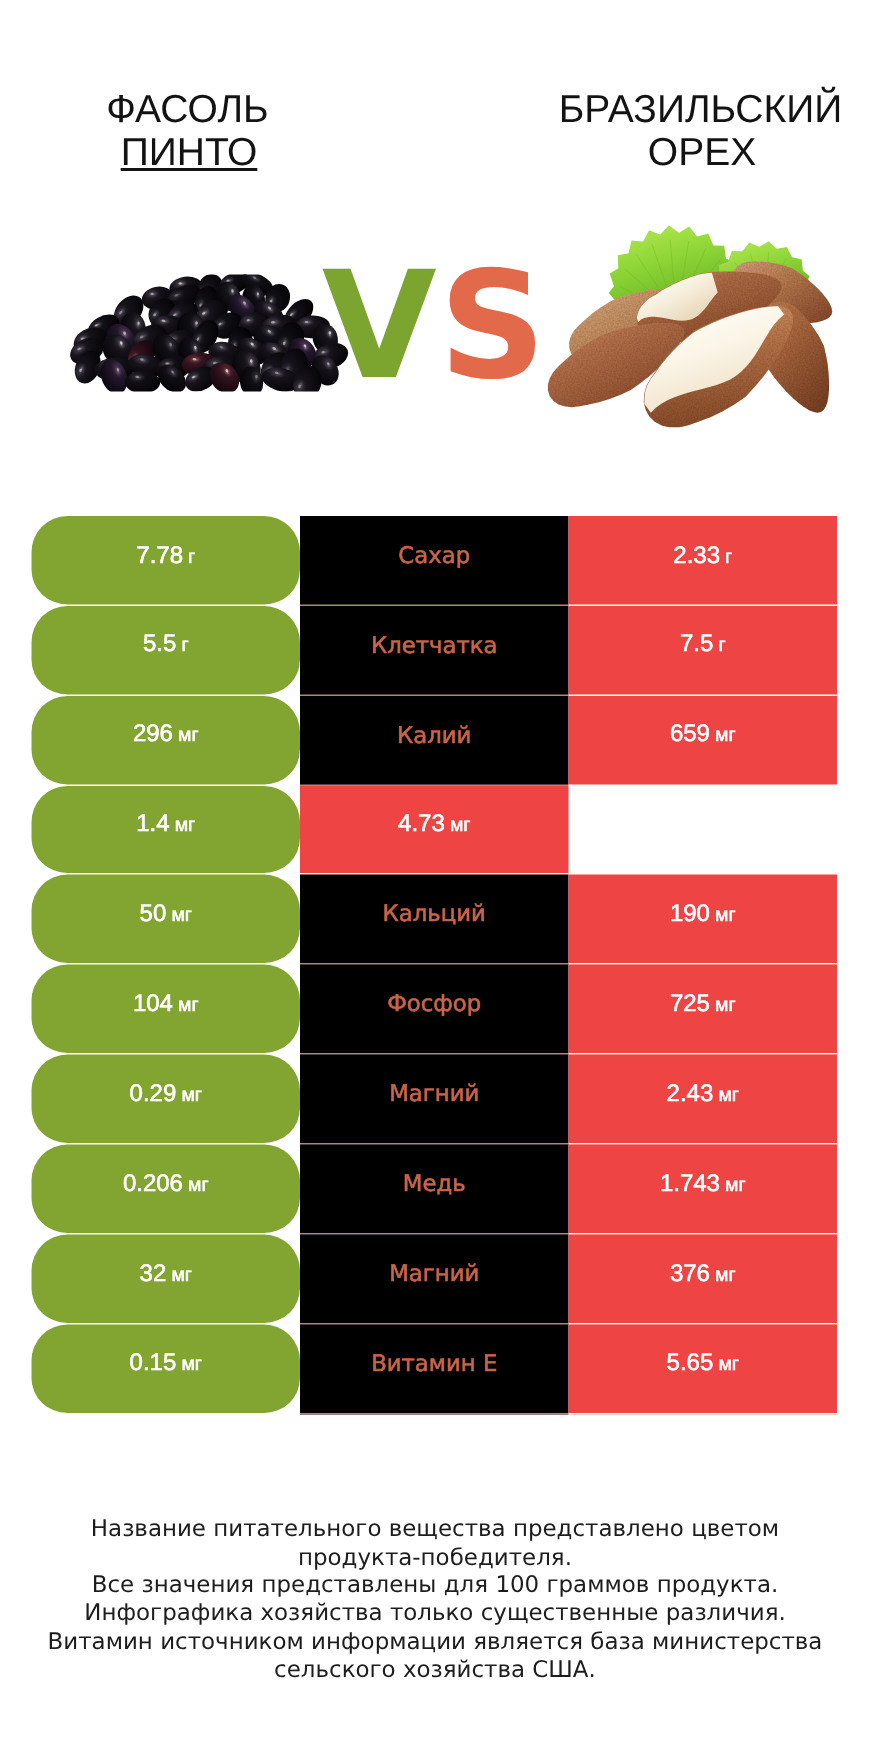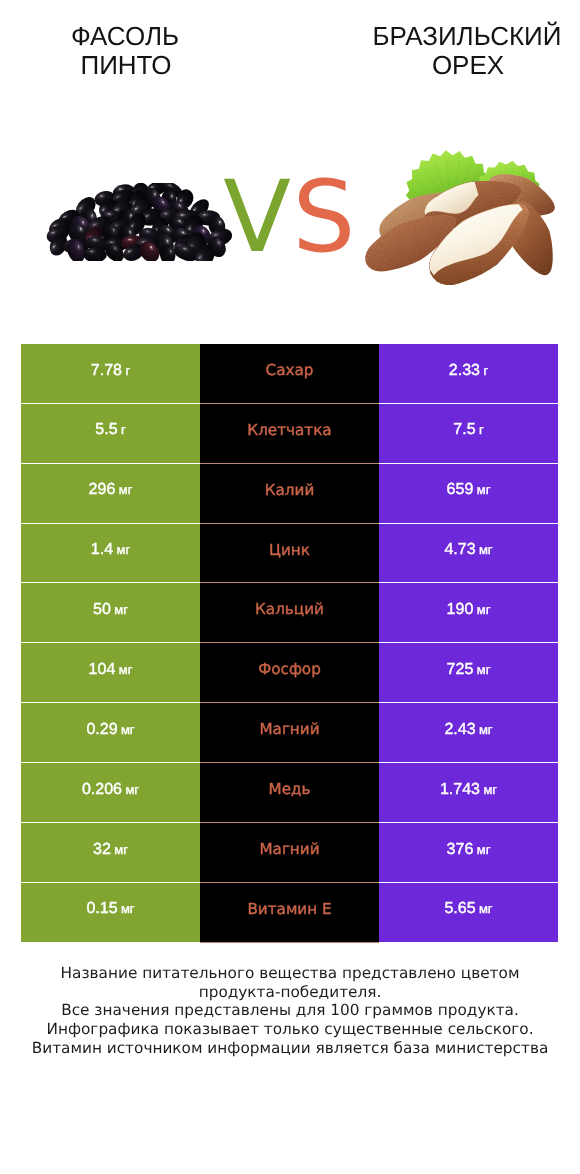--- a/index.html
+++ b/index.html
@@ -3,52 +3,52 @@
 <meta charset="utf-8">
 <style>
   * { box-sizing: border-box; margin:0; padding:0; }
   html,body { width:580px; height:1174px; background:#ffffff; }
   body { font-family:"Liberation Sans", sans-serif; -webkit-font-smoothing:antialiased; text-rendering:geometricPrecision; }
   .page { position:relative; width:580px; height:1174px; background:#ffffff; overflow:hidden;
           opacity:0.999; }
 
   
   .title-line { position:absolute; font-size:26px; line-height:28.5px; color:#131313;
-           text-align:center; font-weight:400; white-space:nowrap; }
+           text-align:center; font-weight:400; white-space:nowrap;margin-top:36px; }
   .tl1 { left:0px;   width:250px; top:22px; }
-  .tl2 { left:0px;   width:252px; top:50.5px; }
+  .tl2 { left:0px;   width:252px; top:50.5px;text-decoration:underline; }
   .tr1 { left:344px; width:246px; top:22px; }
   .tr2 { left:358px; width:220px; top:50.5px; }
 
   
   .hero-left  { position:absolute; left:45px;  top:183px; width:188px; height:78px; }
   .hero-right { position:absolute; left:363px; top:143px; width:194px; height:142px; }
   .vs { position:absolute; left:0; width:580px; top:177.5px; text-align:center;
         font-family:"DejaVu Sans", sans-serif;
-        font-size:99px; line-height:80px; font-weight:400; letter-spacing:1.5px; }
+        font-size:99px; line-height:80px; font-weight:700; letter-spacing:1.5px; }
   .vs .v { color:#7BA52E; }
   .vs .s { color:#E2694A; }
 
   
   .table { position:absolute; left:21px; top:344px; width:537px; }
   .row   { display:flex; height:59.86px; }
   .cell  { width:179px; display:flex; align-items:center; justify-content:center;
            line-height:1; }
-  .cl { background:#82A532; color:#ffffff; border-bottom:1.5px solid #ffffff; }
-  .cr { background:#6d28d9; color:#ffffff; border-bottom:1.5px solid #ffffff; }
+  .cl { background:#82A532; color:#ffffff; border-bottom:1.5px solid #ffffff;border-radius:24px; }
+  .cr { background:#ef4444; color:#ffffff; border-bottom:1.5px solid #ffffff; }
   .cm { background:#000000; color:#CA6448; border-bottom:1.15px solid #BA8472;
         font-family:"DejaVu Sans", sans-serif;
         font-weight:400; font-size:15.2px; -webkit-text-stroke:0.40px currentColor; }
   .num  { font-size:16px; font-weight:400; -webkit-text-stroke:0.42px currentColor; }
   .unit { font-size:13px; font-weight:400; margin-left:3.4px; -webkit-text-stroke:0.42px currentColor; }
   .inner { display:flex; align-items:baseline; position:relative; top:-2.8px; }
   .cm span { position:relative; top:-2.8px; }
 
   
-  .foot { position:absolute; left:0; top:964px; width:580px; text-align:center;
+  .foot { position:absolute; left:0; top:1010px; width:580px; text-align:center;
           font-family:"DejaVu Sans", sans-serif;
           font-size:15.3px; line-height:18.7px; color:#1d1d1d; }
 </style>
 </head>
 <body>
 
 <div class="page">
 
   <div class="title-line tl1">ФАСОЛЬ</div>
   <div class="title-line tl2">ПИНТО</div>
@@ -526,23 +526,20 @@
           </span>
         </div>
       </div>
       <div class="row">
         <div class="cell cl">
           <span class="inner">
             <span class="num">1.4</span>
             <span class="unit">мг</span>
           </span>
         </div>
-        <div class="cell cm">
-          <span>Цинк</span>
-        </div>
         <div class="cell cr">
           <span class="inner">
             <span class="num">4.73</span>
             <span class="unit">мг</span>
           </span>
         </div>
       </div>
       <div class="row">
         <div class="cell cl">
           <span class="inner">
@@ -644,16 +641,17 @@
             <span class="unit">мг</span>
           </span>
         </div>
       </div>
     </div>
 
   <div class="foot">
     <div>Название питательного вещества представлено цветом</div>
     <div>продукта-победителя.</div>
     <div>Все значения представлены для 100 граммов продукта.</div>
-    <div>Инфографика показывает только существенные сельского.</div>
+    <div>Инфографика хозяйства только существенные различия.</div>
     <div>Витамин источником информации является база министерства</div>
+    <div>сельского хозяйства США.</div>
   </div>
 </div>
 
 </body></html>

